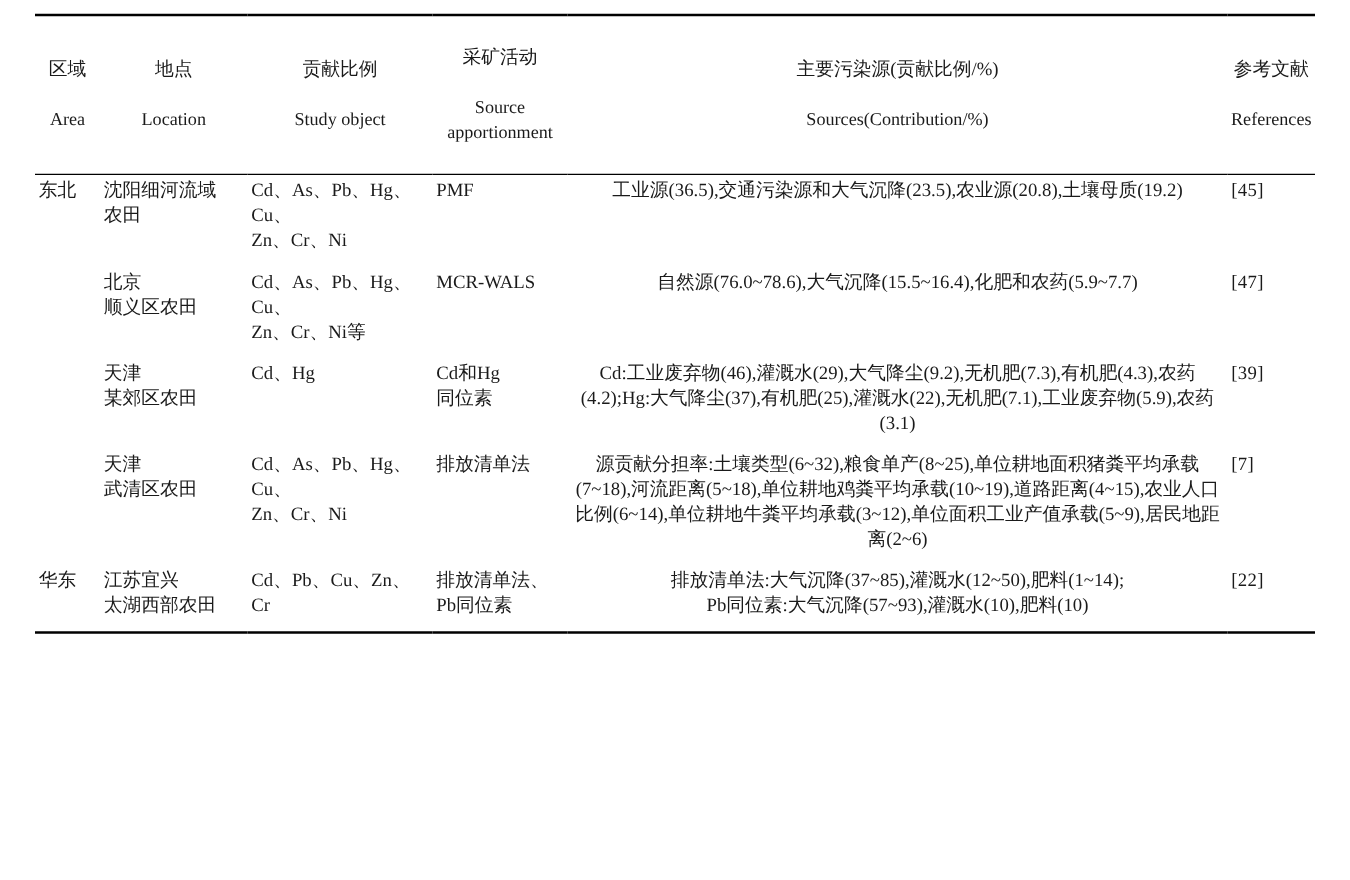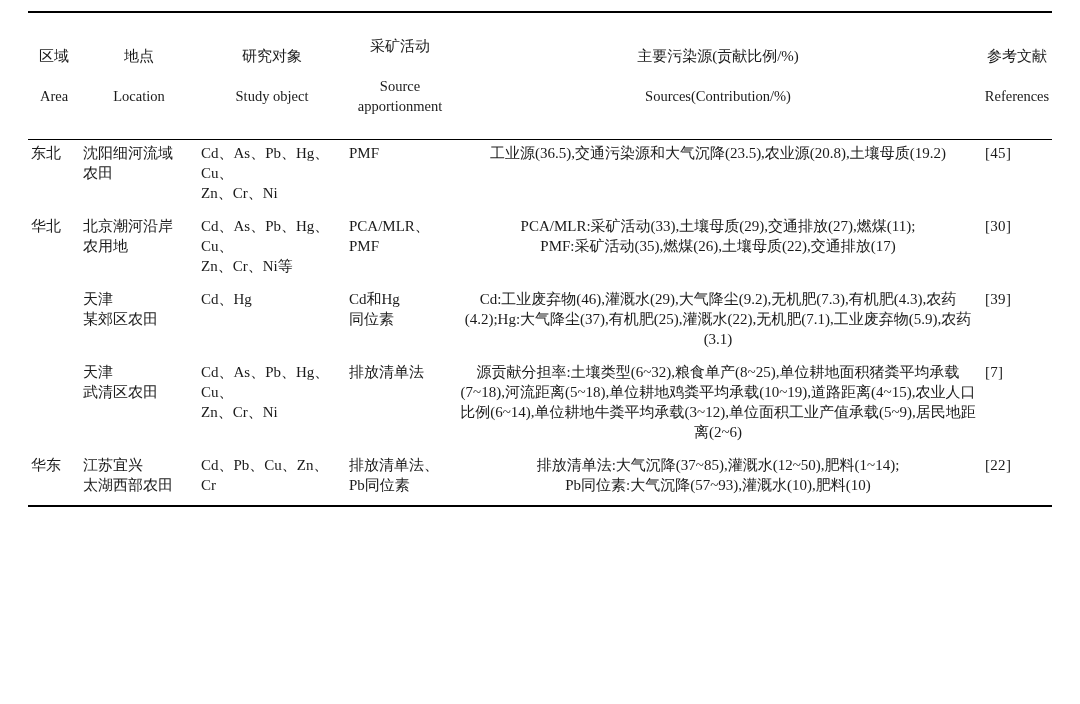--- a/index.html
+++ b/index.html
@@ -75,21 +75,21 @@
       <tr>
         <th>
           <div class="hd-cn">区域</div>
           <div class="hd-en">Area</div>
         </th>
         <th>
           <div class="hd-cn">地点</div>
           <div class="hd-en">Location</div>
         </th>
         <th>
-          <div class="hd-cn">研究对象</div>
+          <div class="hd-cn">贡献比例</div>
           <div class="hd-en">Study object</div>
         </th>
         <th>
           <div class="hd-cn">采矿活动</div>
           <div class="hd-en">Source
 apportionment</div>
         </th>
         <th>
           <div class="hd-cn">主要污染源(贡献比例/%)</div>
           <div class="hd-en">Sources(Contribution/%)</div>
@@ -105,30 +105,28 @@
         <td class="cell-area">东北</td>
         <td class="cell-location">沈阳细河流域
 农田</td>
         <td class="cell-object">Cd、As、Pb、Hg、Cu、
 Zn、Cr、Ni</td>
         <td class="cell-method">PMF</td>
         <td class="cell-sources">工业源(36.5),交通污染源和大气沉降(23.5),农业源(20.8),土壤母质(19.2)</td>
         <td class="cell-ref">[45]</td>
       </tr>
       <tr>
-        <td class="cell-area">华北</td>
-        <td class="cell-location">北京潮河沿岸
-农用地</td>
+        <td class="cell-area"></td>
+        <td class="cell-location">北京
+顺义区农田</td>
         <td class="cell-object">Cd、As、Pb、Hg、Cu、
 Zn、Cr、Ni等</td>
-        <td class="cell-method">PCA/MLR、
-PMF</td>
-        <td class="cell-sources">PCA/MLR:采矿活动(33),土壤母质(29),交通排放(27),燃煤(11);
-PMF:采矿活动(35),燃煤(26),土壤母质(22),交通排放(17)</td>
-        <td class="cell-ref">[30]</td>
+        <td class="cell-method">MCR-WALS</td>
+        <td class="cell-sources">自然源(76.0~78.6),大气沉降(15.5~16.4),化肥和农药(5.9~7.7)</td>
+        <td class="cell-ref">[47]</td>
       </tr>
       <tr>
         <td class="cell-area"></td>
         <td class="cell-location">天津
 某郊区农田</td>
         <td class="cell-object">Cd、Hg</td>
         <td class="cell-method">Cd和Hg
 同位素</td>
         <td class="cell-sources">Cd:工业废弃物(46),灌溉水(29),大气降尘(9.2),无机肥(7.3),有机肥(4.3),农药(4.2);Hg:大气降尘(37),有机肥(25),灌溉水(22),无机肥(7.1),工业废弃物(5.9),农药(3.1)</td>
         <td class="cell-ref">[39]</td>

